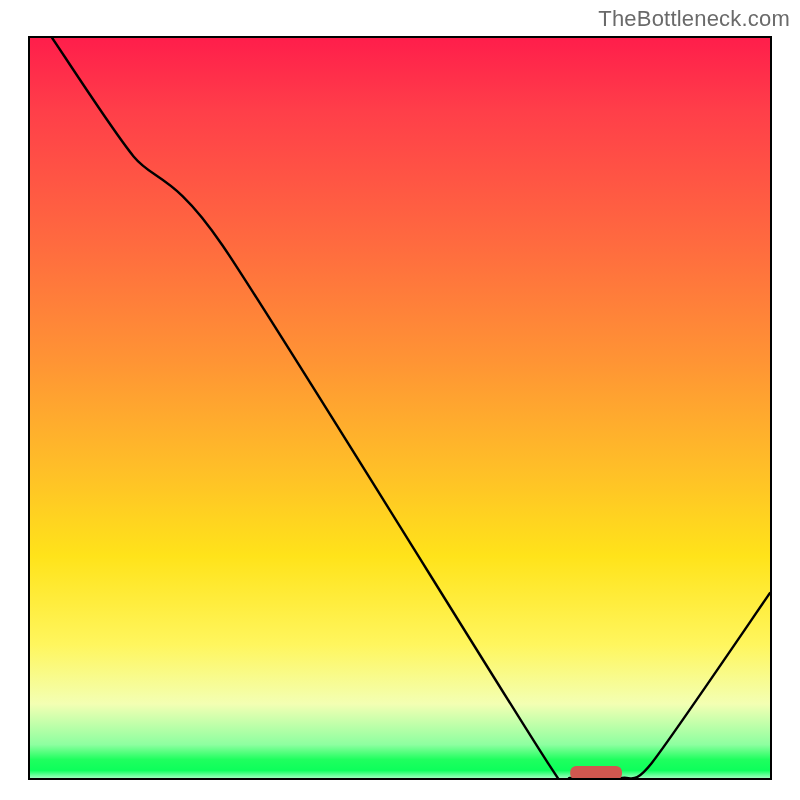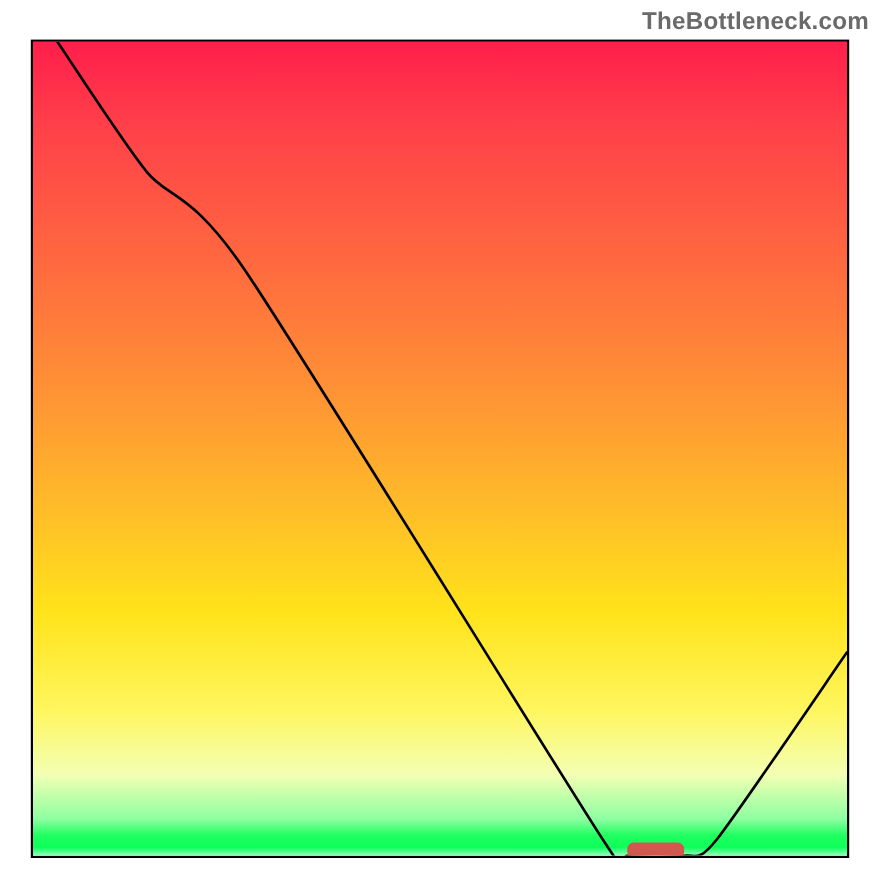--- a/index.html
+++ b/index.html
@@ -14,21 +14,21 @@
   .wrap {
     position: relative;
     width: 800px;
     height: 800px;
   }
   .source-link {
     position: absolute;
     top: 6px;
     right: 10px;
     font-size: 22px;
-    font-weight: 700;
+    font-weight: 400;
     color: #6a6a6a;
     letter-spacing: 0.2px;
     text-decoration: none;
     cursor: pointer;
   }
   .plot-area {
     position: absolute;
     left: 28px;
     top: 36px;
     width: 744px;

